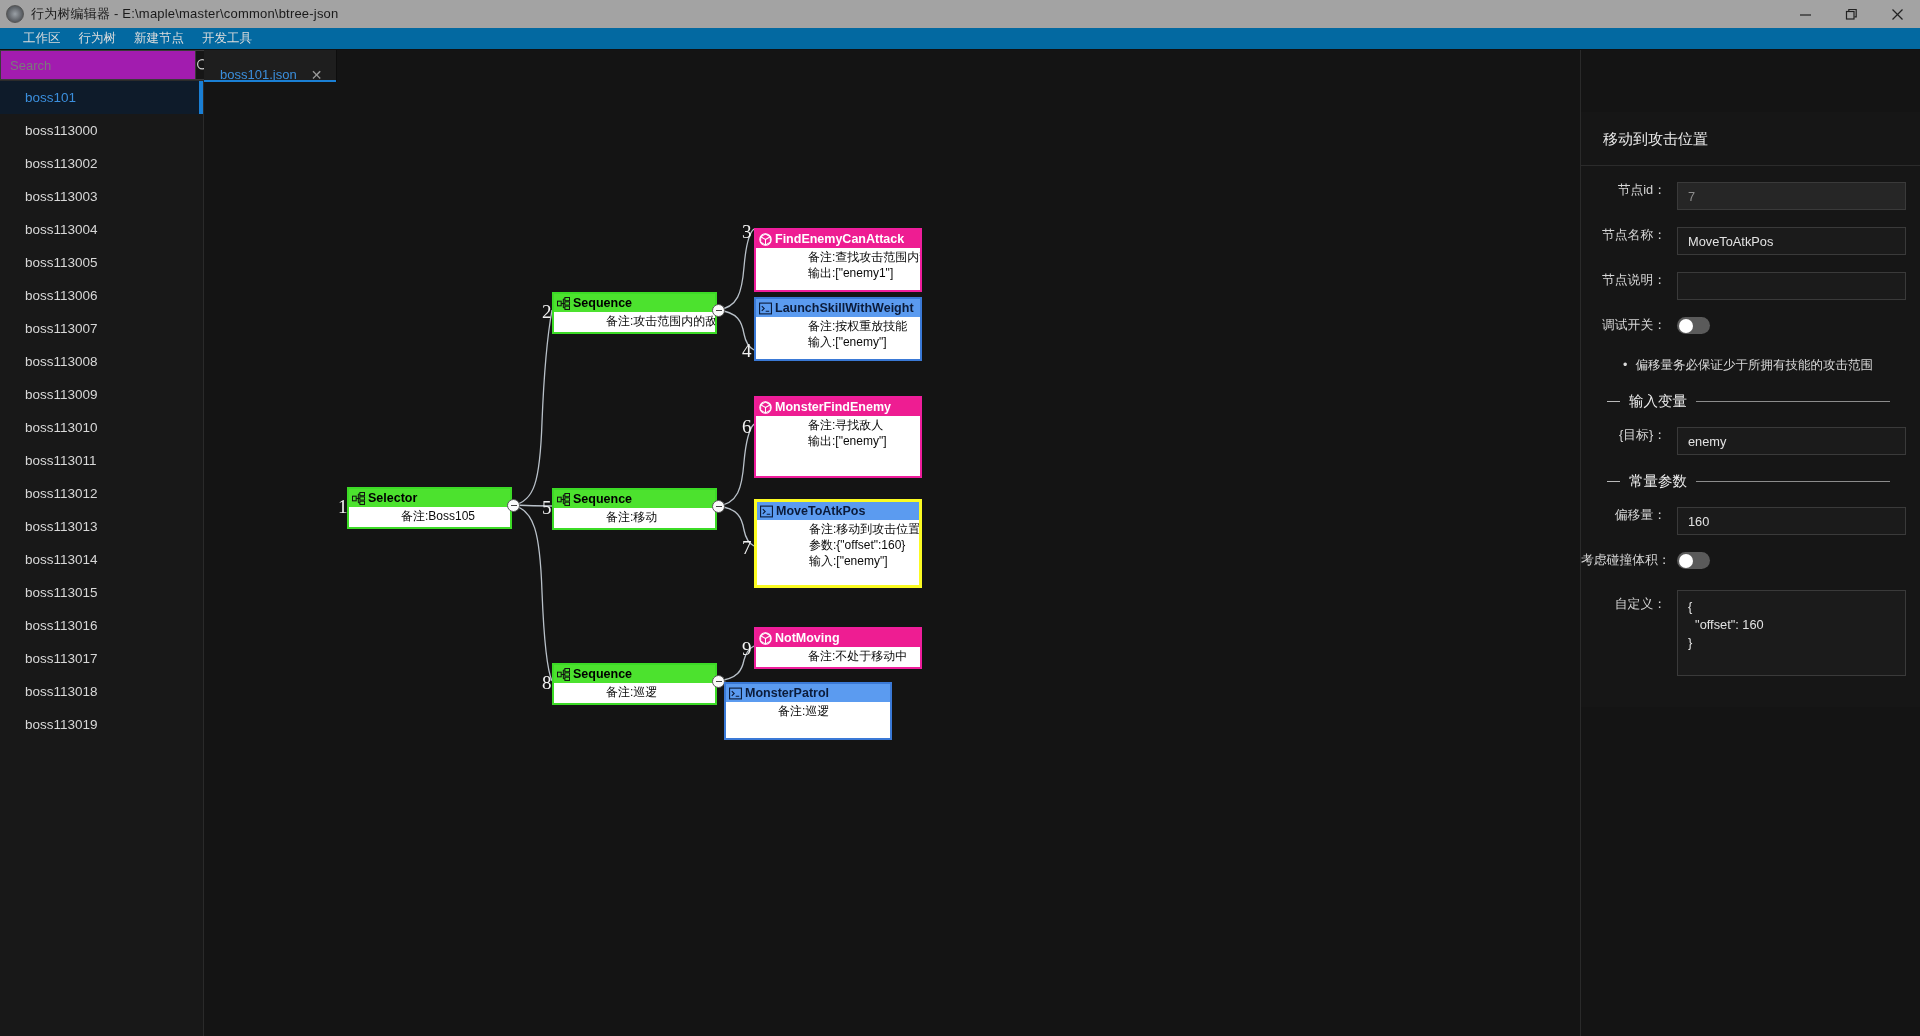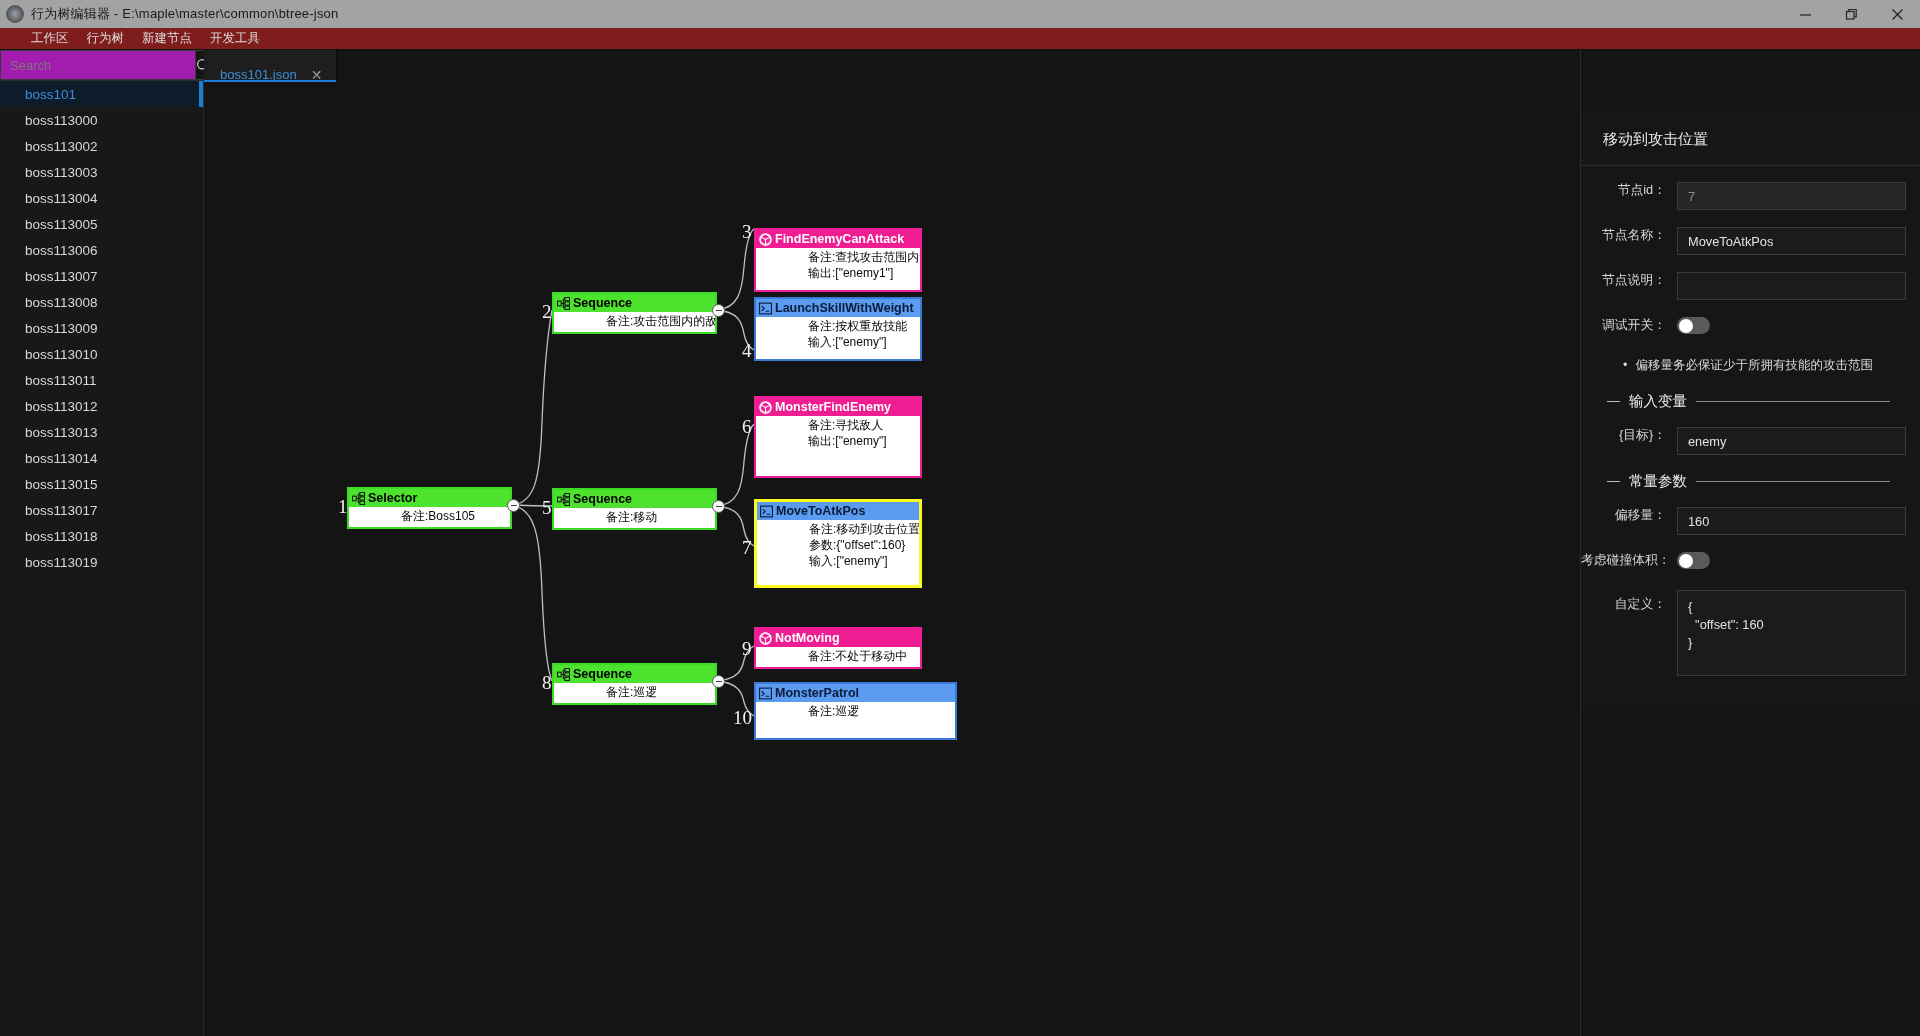--- a/index.html
+++ b/index.html
@@ -23,22 +23,22 @@
   }
   .tb-title { white-space: nowrap; letter-spacing: .2px; }
   .tb-controls { position: absolute; right: 0; top: 0; height: 28px; display: flex; }
   .tb-btn {
     width: 46px; height: 28px; display: flex; align-items: center; justify-content: center;
     color: #222; font-size: 14px; line-height: 1;
   }
   .tb-btn svg { display: block; }
   
   .menubar {
-    height: 22px; background: #7f1d1d; display: flex; align-items: center;
-    padding-left: 22px; font-size: 12.5px; color: #dcdcdc;
+    height: 22px; background: #0369a1; display: flex; align-items: center;
+    padding-left: 14px; font-size: 12.5px; color: #dcdcdc;
     border-bottom: 1px solid #111;
   }
   .menubar .mi { padding: 2px 9px; white-space: nowrap; }
   
   .app { display: flex; height: 986px; }
   
   .sidebar {
     width: 204px; background: #181818; flex: none;
     border-right: 1px solid #2a2a2a; display: flex; flex-direction: column;
     position: relative;
@@ -49,21 +49,21 @@
     color: #cfcfcf; font-size: 13px; padding: 0 9px; outline: none;
     font-family: inherit;
   }
   .searchrow input::placeholder { color: #7a7a7a; }
   .searchbtn {
     width: 33px; background: #161616; border: 1px solid #3a3a3a;
     display: flex; align-items: center; justify-content: center; color: #cfcfcf;
   }
   .filelist { flex: 1; overflow: hidden; }
   .fileitem {
-    height: 26px; display: flex; align-items: center; padding-left: 25px;
+    height: 33px; display: flex; align-items: center; padding-left: 25px;
     font-size: 13.5px; color: #d8d8d8; position: relative;
   }
   .fileitem.sel { background: #0e1b2a; color: #3b8fdd; }
   .fileitem.sel::after {
     content: ""; position: absolute; right: 0; top: 0; bottom: 0; width: 4px;
     background: #1a7fd4;
   }
   
   .canvas {
     flex: 1; background: #141414; position: relative; overflow: hidden;
@@ -216,20 +216,21 @@
       <div class="fileitem">boss113006</div>
       <div class="fileitem">boss113007</div>
       <div class="fileitem">boss113008</div>
       <div class="fileitem">boss113009</div>
       <div class="fileitem">boss113010</div>
       <div class="fileitem">boss113011</div>
       <div class="fileitem">boss113012</div>
       <div class="fileitem">boss113013</div>
       <div class="fileitem">boss113014</div>
       <div class="fileitem">boss113015</div>
+      <div class="fileitem">boss113016</div>
       <div class="fileitem">boss113017</div>
       <div class="fileitem">boss113018</div>
       <div class="fileitem">boss113019</div>
     </div>
   </div>
 
   <div class="canvas">
     <div class="tabbar">
       <div class="tab">
         <span>boss101.json</span>
@@ -406,21 +407,21 @@
             <path d="M7,7 L12.2,4 M7,7 L1.8,4 M7,7 L7,12.9" stroke="#fff" stroke-width="1.1" fill="none"></path>
           </svg>
           <span>NotMoving</span>
         </div>
         <div class="nbody">
           <div class="nline">备注:不处于移动中</div>
         </div>
       </div>
 
       <div class="nidx" style="left:529px; top:625px;">10</div>
-      <div class="node blue" style="left:550px; top:600px; width:203px; height:58px;">
+      <div class="node blue" style="left:520px; top:600px; width:168px; height:58px;">
         <div class="nhead">
           <svg class="ico" viewBox="0 0 14 14">
             <rect x="0.6" y="1.2" width="12.8" height="11.6" fill="none" stroke="#0b1b3a" stroke-width="1.2"></rect>
             <path d="M3,4.4 L5.6,7 L3,9.6 M7.2,10 H11" stroke="#0b1b3a" stroke-width="1.2" fill="none"></path>
           </svg>
           <span>MonsterPatrol</span>
         </div>
         <div class="nbody">
           <div class="nline">备注:巡逻</div>
         </div>

